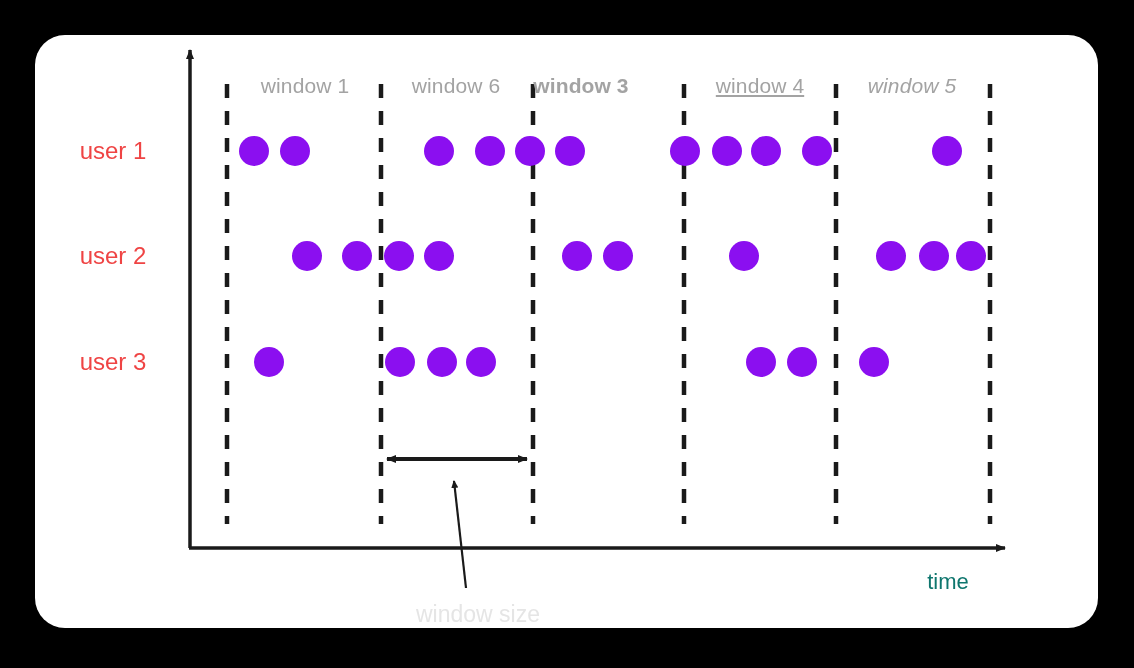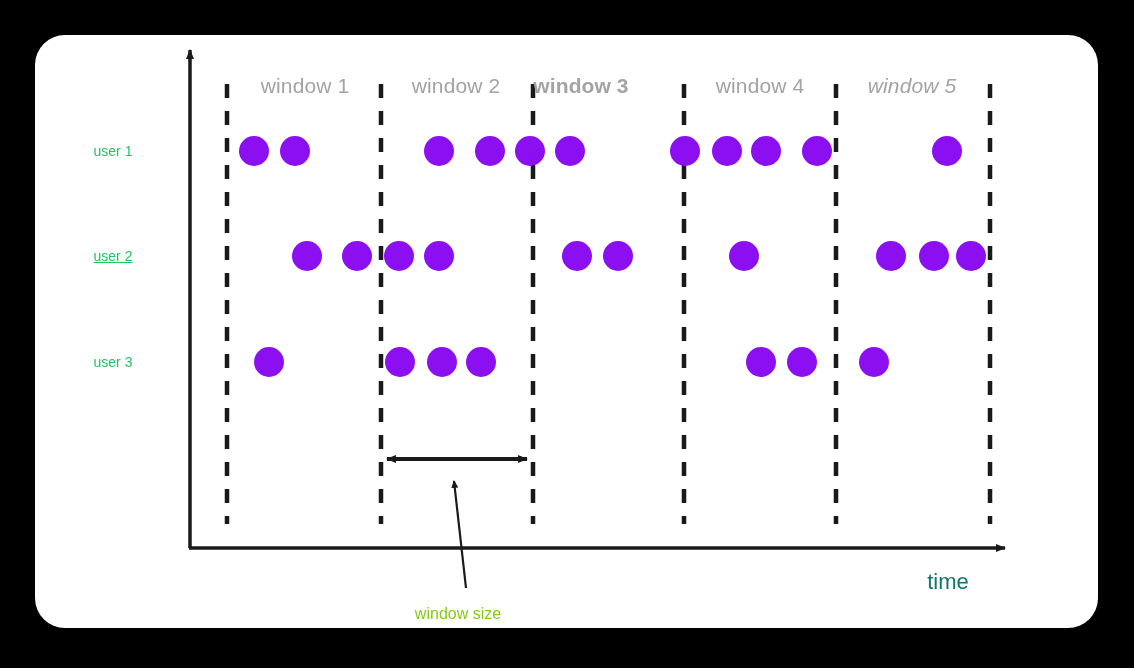--- a/index.html
+++ b/index.html
@@ -43,37 +43,38 @@
     position: absolute;
     transform: translate(-50%, -50%);
     font-size: 21px;
     color: #a3a3a3;
     white-space: nowrap;
     letter-spacing: 0.1px;
   }
   .user-label {
     position: absolute;
     transform: translate(-50%, -50%);
-    font-size: 14px;
-    color: #22c55e;
+    font-size: 24px;
+    color: #ef4444;
     white-space: nowrap;
   }
   .axis-label {
     position: absolute;
     transform: translate(-50%, -50%);
     font-size: 22px;
     color: #0f766e;
     white-space: nowrap;
   }
   .annot-label {
     position: absolute;
     transform: translate(-50%, -50%);
-    font-size: 16px;
-    color: #84cc16;
+    font-size: 23px;
+    color: #e5e5e5;
     white-space: nowrap;
+    margin-left: 20px;
   }
   #watermark {
     position: absolute;
     right: 14px;
     bottom: 8px;
     font-size: 19px;
     color: #9a9a9a;
     white-space: nowrap;
     letter-spacing: 0.5px;
   }
@@ -118,27 +119,27 @@
     <g>
       <line x1="387" y1="459" x2="527" y2="459" stroke="#1a1a1a" stroke-width="4" marker-end="url(#arrHead)" marker-start="url(#arrHeadStart)"></line>
     </g>
 
     <g>
       <line x1="466" y1="588" x2="454" y2="481" stroke="#1a1a1a" stroke-width="2.2" marker-end="url(#arrThin)"></line>
     </g>
   </svg>
 
   <div class="win-label" style="left:305px; top:86px;">window 1</div>
-  <div class="win-label" style="left:456px; top:86px;">window 2</div>
+  <div class="win-label" style="left:456px; top:86px;">window 6</div>
   <div class="win-label" style="left:581px; top:86px;font-weight:bold;">window 3</div>
-  <div class="win-label" style="left:760px; top:86px;">window 4</div>
+  <div class="win-label" style="left:760px; top:86px;text-decoration:underline;">window 4</div>
   <div class="win-label" style="left:912px; top:86px;font-style:italic;">window 5</div>
 
   <div class="user-label" style="left:113px; top:151px;">user 1</div>
-  <div class="user-label" style="left:113px; top:256px;text-decoration:underline;">user 2</div>
+  <div class="user-label" style="left:113px; top:256px;">user 2</div>
   <div class="user-label" style="left:113px; top:362px;">user 3</div>
 
   <div class="axis-label" style="left:948px; top:582px;">time</div>
 
   <div class="annot-label" style="left:458px; top:614px;">window size</div>
 
   <div id="dots">
       <div class="dot" style="left: 254px; top: 151px; width: 30px; height: 30px; background: rgb(139, 15, 240);"></div>
       <div class="dot" style="left: 295px; top: 151px; width: 30px; height: 30px; background: rgb(139, 15, 240);"></div>
       <div class="dot" style="left: 439px; top: 151px; width: 30px; height: 30px; background: rgb(139, 15, 240);"></div>

